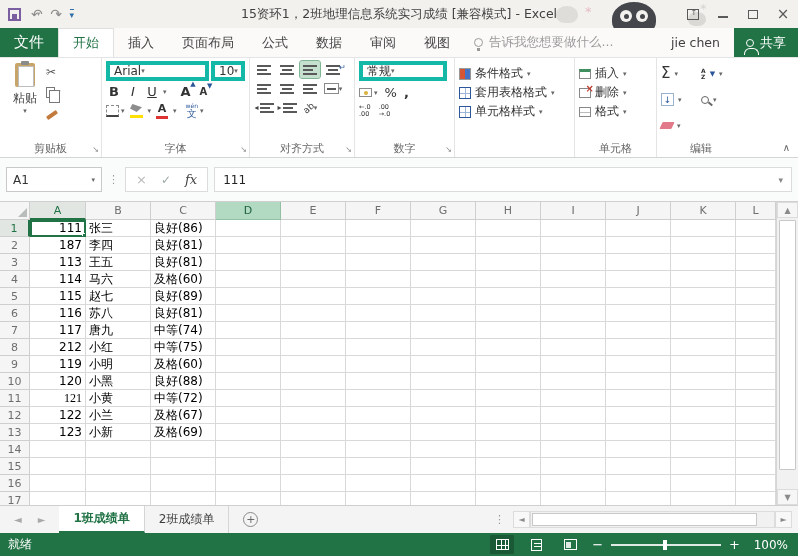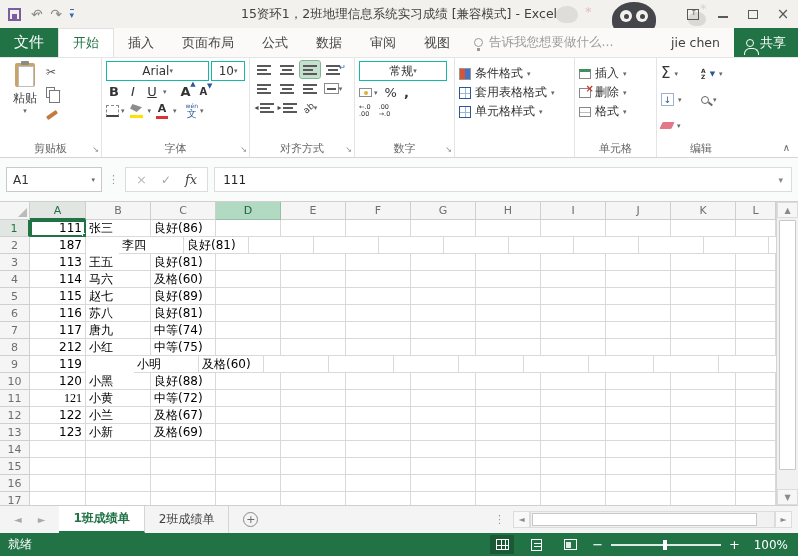--- a/index.html
+++ b/index.html
@@ -53,22 +53,22 @@
   .ribbon { position:absolute; left:0; top:58px; width:798px; height:100px; background:#fff;
     border-bottom:1px solid #d5d5d5; display:flex; }
   .rgroup { position:relative; border-right:1px solid #e4e4e4; display:flex; flex-direction:column; }
   .rg-body { flex:1; padding:3px 4px 0 4px; }
   .rg-label { height:17px; display:flex; align-items:center; justify-content:center;
     font-size:11px; color:#666; position:relative; }
   .dlg { position:absolute; right:2px; bottom:3px; font-size:8px; color:#8a8a8a; }
   .dd { font-size:7px; color:#666; }
   .rbtn { display:inline-flex; align-items:center; justify-content:center; gap:2px; border-radius:2px; }
   .rbtn.sel { background:#c6e0cf; outline:1px solid #7fb694; }
-  .combo { border:1px solid #14b8a6; background:#fff; height:20px; display:flex; align-items:center;
-    padding:0 4px; font-size:12px; color:#333; justify-content:center; }
+  .combo { border:4px solid #14b8a6; background:#fff; height:20px; display:flex; align-items:center;
+    padding:0 4px; font-size:12px; color:#333; justify-content:flex-start; }
 
   
   .paste-big { width:42px; display:flex; flex-direction:column; align-items:center; padding-top:2px; }
   .clipboard-ic { width:20px; height:24px; background:#c7a568; border-radius:2px; position:relative; }
   .clipboard-ic::before { content:""; position:absolute; left:3px; top:3px; width:14px; height:19px; background:#fff; border:1px solid #bdbdbd; }
   .clipboard-ic::after { content:""; position:absolute; left:6px; top:-2px; width:8px; height:4px; background:#8a8a8a; border-radius:1px; }
   .mini-col { display:flex; flex-direction:column; gap:4px; padding-top:3px; }
   .mini-btn { display:flex; align-items:center; gap:2px; height:16px; }
   .ic-copy { width:9px; height:11px; border:1px solid #777; background:#fff; position:relative; }
   .ic-copy::after { content:""; position:absolute; left:2px; top:2px; width:9px; height:11px; border:1px solid #777; background:#fff; }
@@ -564,21 +564,21 @@
         <div class="gc" style="width: 65px;"></div>
         <div class="gc" style="width: 65px;"></div>
         <div class="gc" style="width: 65px;"></div>
         <div class="gc" style="width: 65px;"></div>
         <div class="gc" style="width: 65px;"></div>
         <div class="gc" style="width: 40px;"></div>
       </div>
       <div class="g-row">
         <div class="rh" style="width: 30px;">2</div>
         <div class="gc num" style="width: 56px;">187</div>
-        <div class="gc" style="width: 65px; margin-left: 33px;">李四</div>
+        <div class="gc" style="width: 65px;">李四</div>
         <div class="gc" style="width: 65px;">良好(81)</div>
         <div class="gc" style="width: 65px;"></div>
         <div class="gc" style="width: 65px;"></div>
         <div class="gc" style="width: 65px;"></div>
         <div class="gc" style="width: 65px;"></div>
         <div class="gc" style="width: 65px;"></div>
         <div class="gc" style="width: 65px;"></div>
         <div class="gc" style="width: 65px;"></div>
         <div class="gc" style="width: 65px;"></div>
         <div class="gc" style="width: 40px;"></div>
@@ -669,21 +669,21 @@
         <div class="gc" style="width: 65px;"></div>
         <div class="gc" style="width: 65px;"></div>
         <div class="gc" style="width: 65px;"></div>
         <div class="gc" style="width: 65px;"></div>
         <div class="gc" style="width: 65px;"></div>
         <div class="gc" style="width: 40px;"></div>
       </div>
       <div class="g-row">
         <div class="rh" style="width: 30px;">9</div>
         <div class="gc num" style="width: 56px;">119</div>
-        <div class="gc" style="width: 65px; margin-left: 48px;">小明</div>
+        <div class="gc" style="width: 65px;">小明</div>
         <div class="gc" style="width: 65px;">及格(60)</div>
         <div class="gc" style="width: 65px;"></div>
         <div class="gc" style="width: 65px;"></div>
         <div class="gc" style="width: 65px;"></div>
         <div class="gc" style="width: 65px;"></div>
         <div class="gc" style="width: 65px;"></div>
         <div class="gc" style="width: 65px;"></div>
         <div class="gc" style="width: 65px;"></div>
         <div class="gc" style="width: 65px;"></div>
         <div class="gc" style="width: 40px;"></div>

